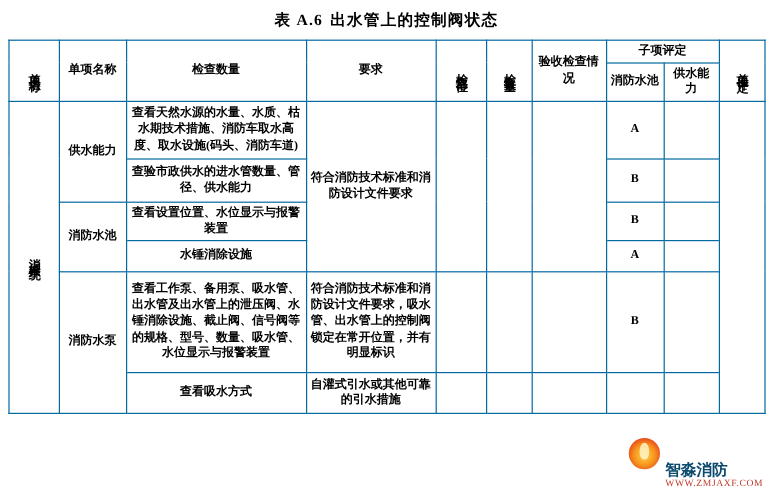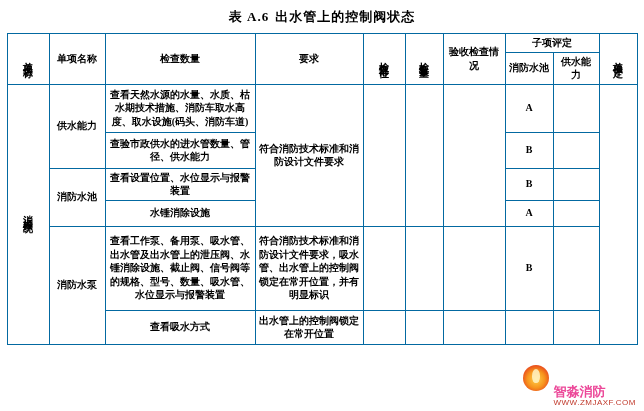--- a/index.html
+++ b/index.html
@@ -89,29 +89,29 @@
     opacity: .85;
   }
   .wm-text {
     display: flex;
     flex-direction: column;
     line-height: 1.05;
   }
   .wm-cn {
     font-size: 13px;
     font-weight: bold;
-    color: #ec4899;
+    color: #0c4a6e;
     font-family: "Liberation Sans", sans-serif;
     margin-top: 35px;
   }
   .wm-en {
     font-size: 8px;
     color: #c0392b;
     letter-spacing: .5px;
-    font-family: Liberation Sans, sans-serif;
+    font-family: Liberation Serif, serif;
     text-align: center;
   }
 </style>
 </head>
 <body>
 
 <div class="page">
 
   <div class="doc-title">
     <span class="num">表 A.6</span><span>出水管上的控制阀状态</span>
@@ -191,21 +191,21 @@
         <td class="left cell-pad">查看工作泵、备用泵、吸水管、出水管及出水管上的泄压阀、水锤消除设施、截止阀、信号阀等的规格、型号、数量、吸水管、水位显示与报警装置</td>
         <td class="left cell-pad">符合消防技术标准和消防设计文件要求，吸水管、出水管上的控制阀锁定在常开位置，并有明显标识</td>
         <td></td>
         <td></td>
         <td></td>
         <td class="grade">B</td>
         <td></td>
       </tr>
       <tr style="height:34px">
         <td class="left cell-pad">查看吸水方式</td>
-        <td class="left cell-pad">出水管上的控制阀锁定在常开位置</td>
+        <td class="left cell-pad">自灌式引水或其他可靠的引水措施</td>
         <td></td>
         <td></td>
         <td></td>
         <td class="grade"></td>
         <td></td>
       </tr>
     </tbody>
   </table>
 
   <div class="watermark">

